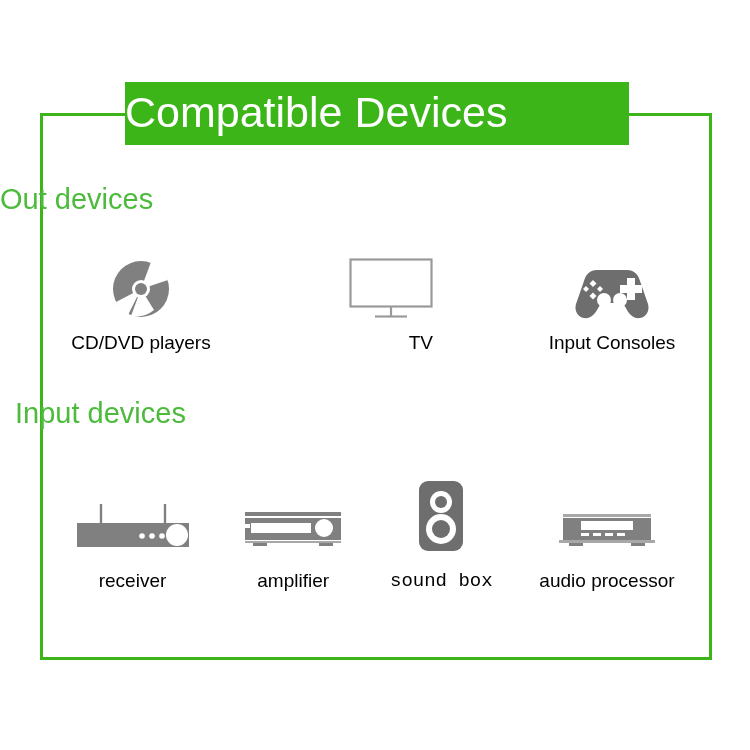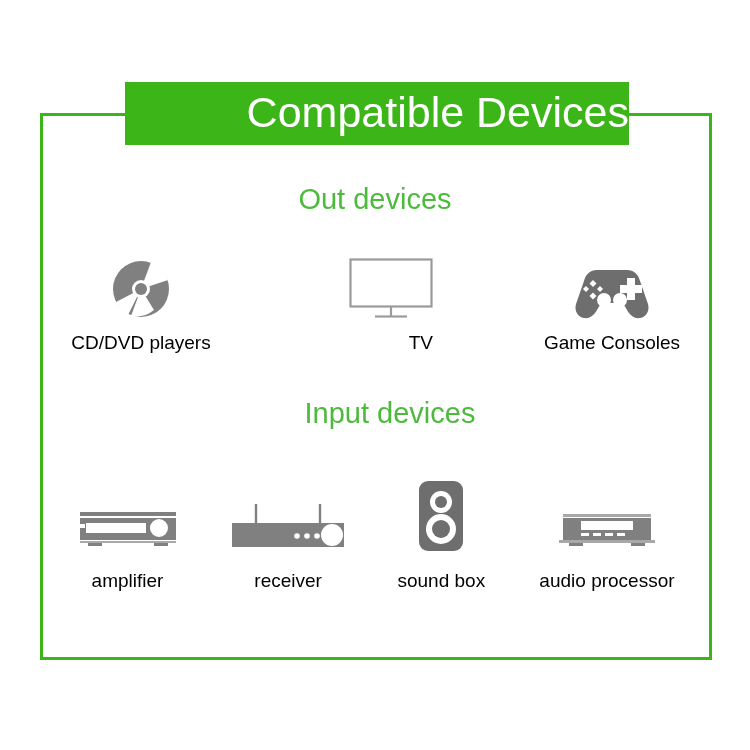--- a/index.html
+++ b/index.html
@@ -35,38 +35,37 @@
   
   .banner {
     position: absolute;
     left: 125px;
     top: 82px;
     width: 504px;
     height: 63px;
     background: #3cb518;
     display: flex;
     align-items: center;
-    justify-content: flex-end;
+    justify-content: flex-start;
     z-index: 3;
   }
   .banner-title {
     color: #ffffff;
     font-size: 43px;
     line-height: 1;
     letter-spacing: 0px;
     font-weight: 400;
     white-space: nowrap;
     transform: translateY(-1px);
   }
 
   
   .section-heading {
     position: absolute;
     width: 100%;
-    text-align: center;
     color: #4cbb3c;
     font-size: 29px;
     font-weight: 400;
     z-index: 2;
   }
   #heading-out { top: 183px; }
   #heading-in  { top: 397px; padding-left: 15px; }
 
   
   .row {
@@ -104,21 +103,21 @@
   }
 
   
   .d-cd    { width: 162px; }
   .d-bluray{ width: 150px; }
   .d-tv    { width: 112px; align-items: flex-end; }
   .d-gamepad{width: 160px; }
 
   .d-receiver { width: 145px; }
   .d-amplifier{ width: 135px; }
-  .d-soundbox { width: 120px; }
+  .d-soundbox { width: 120px; font-family: Liberation Mono, monospace; }
   .d-processor{ width: 170px; justify-content: center; }
 
   svg { display: block; }
 </style>
 </head>
 <body>
 
 <div id="root">
 
   <div class="frame"></div>
@@ -177,58 +176,58 @@
           <path d="M30 22 l3 3 -3 3 -3 -3 z" fill="#ffffff"></path>
           <path d="M16 22 l3 3 -3 3 -3 -3 z" fill="#ffffff"></path>
           <path d="M23 28.5 l3.5 3.5 -3.5 3.5 -3.5 -3.5 z" fill="#ffffff"></path>
 
           <path d="M57 14 h8 v7 h7 v8 h-7 v7 h-8 v-7 h-7 v-8 h7 z" fill="#ffffff"></path>
 
           <circle cx="34" cy="36" r="7" fill="#ffffff"></circle>
           <circle cx="50" cy="36" r="7" fill="#ffffff"></circle>
         </svg>
       </div>
-      <div class="device-label">Game Consoles</div>
+      <div class="device-label">Input Consoles</div>
     </div>
 
   </div>
 
   <div class="section-heading" id="heading-in">Input devices</div>
 
   <div class="row" id="row-in">
+
+    <div class="device d-receiver">
+      <div class="icon-box">
+        <svg width="120" height="62" viewBox="0 0 120 62" aria-hidden="true">
+          <line x1="28" y1="14" x2="28" y2="34" stroke="#808080" stroke-width="2.4"></line>
+          <line x1="92" y1="14" x2="92" y2="34" stroke="#808080" stroke-width="2.4"></line>
+          <rect x="4" y="33" width="112" height="24" fill="#808080"></rect>
+          <circle cx="69" cy="46" r="2.8" fill="#ffffff"></circle>
+          <circle cx="79" cy="46" r="2.8" fill="#ffffff"></circle>
+          <circle cx="89" cy="46" r="2.8" fill="#ffffff"></circle>
+          <circle cx="104" cy="45" r="11" fill="#ffffff"></circle>
+        </svg>
+      </div>
+      <div class="device-label">receiver</div>
+    </div>
 
     <div class="device d-amplifier">
       <div class="icon-box">
         <svg width="104" height="48" viewBox="0 0 104 48" aria-hidden="true">
           <rect x="4" y="8" width="96" height="4" fill="#808080"></rect>
           <rect x="4" y="14" width="96" height="22" fill="#808080"></rect>
           <rect x="10" y="19" width="60" height="10" fill="#ffffff"></rect>
           <rect x="4" y="20" width="5" height="4" fill="#ffffff"></rect>
           <circle cx="83" cy="24" r="9" fill="#ffffff"></circle>
           <rect x="4" y="37" width="96" height="2" fill="#a8a8a8"></rect>
           <rect x="12" y="39" width="14" height="3" fill="#808080"></rect>
           <rect x="78" y="39" width="14" height="3" fill="#808080"></rect>
         </svg>
       </div>
       <div class="device-label">amplifier</div>
-    </div>
-
-    <div class="device d-receiver">
-      <div class="icon-box">
-        <svg width="120" height="62" viewBox="0 0 120 62" aria-hidden="true">
-          <line x1="28" y1="14" x2="28" y2="34" stroke="#808080" stroke-width="2.4"></line>
-          <line x1="92" y1="14" x2="92" y2="34" stroke="#808080" stroke-width="2.4"></line>
-          <rect x="4" y="33" width="112" height="24" fill="#808080"></rect>
-          <circle cx="69" cy="46" r="2.8" fill="#ffffff"></circle>
-          <circle cx="79" cy="46" r="2.8" fill="#ffffff"></circle>
-          <circle cx="89" cy="46" r="2.8" fill="#ffffff"></circle>
-          <circle cx="104" cy="45" r="11" fill="#ffffff"></circle>
-        </svg>
-      </div>
-      <div class="device-label">receiver</div>
     </div>
 
     <div class="device d-soundbox">
       <div class="icon-box">
         <svg width="50" height="72" viewBox="0 0 50 72" aria-hidden="true">
           <rect x="3" y="1" width="44" height="70" rx="9" ry="9" fill="#6e6e6e"></rect>
           <circle cx="25" cy="22" r="11" fill="#ffffff"></circle>
           <circle cx="25" cy="22" r="6" fill="#6e6e6e"></circle>
           <circle cx="25" cy="49" r="15" fill="#ffffff"></circle>
           <circle cx="25" cy="49" r="9" fill="#6e6e6e"></circle>

